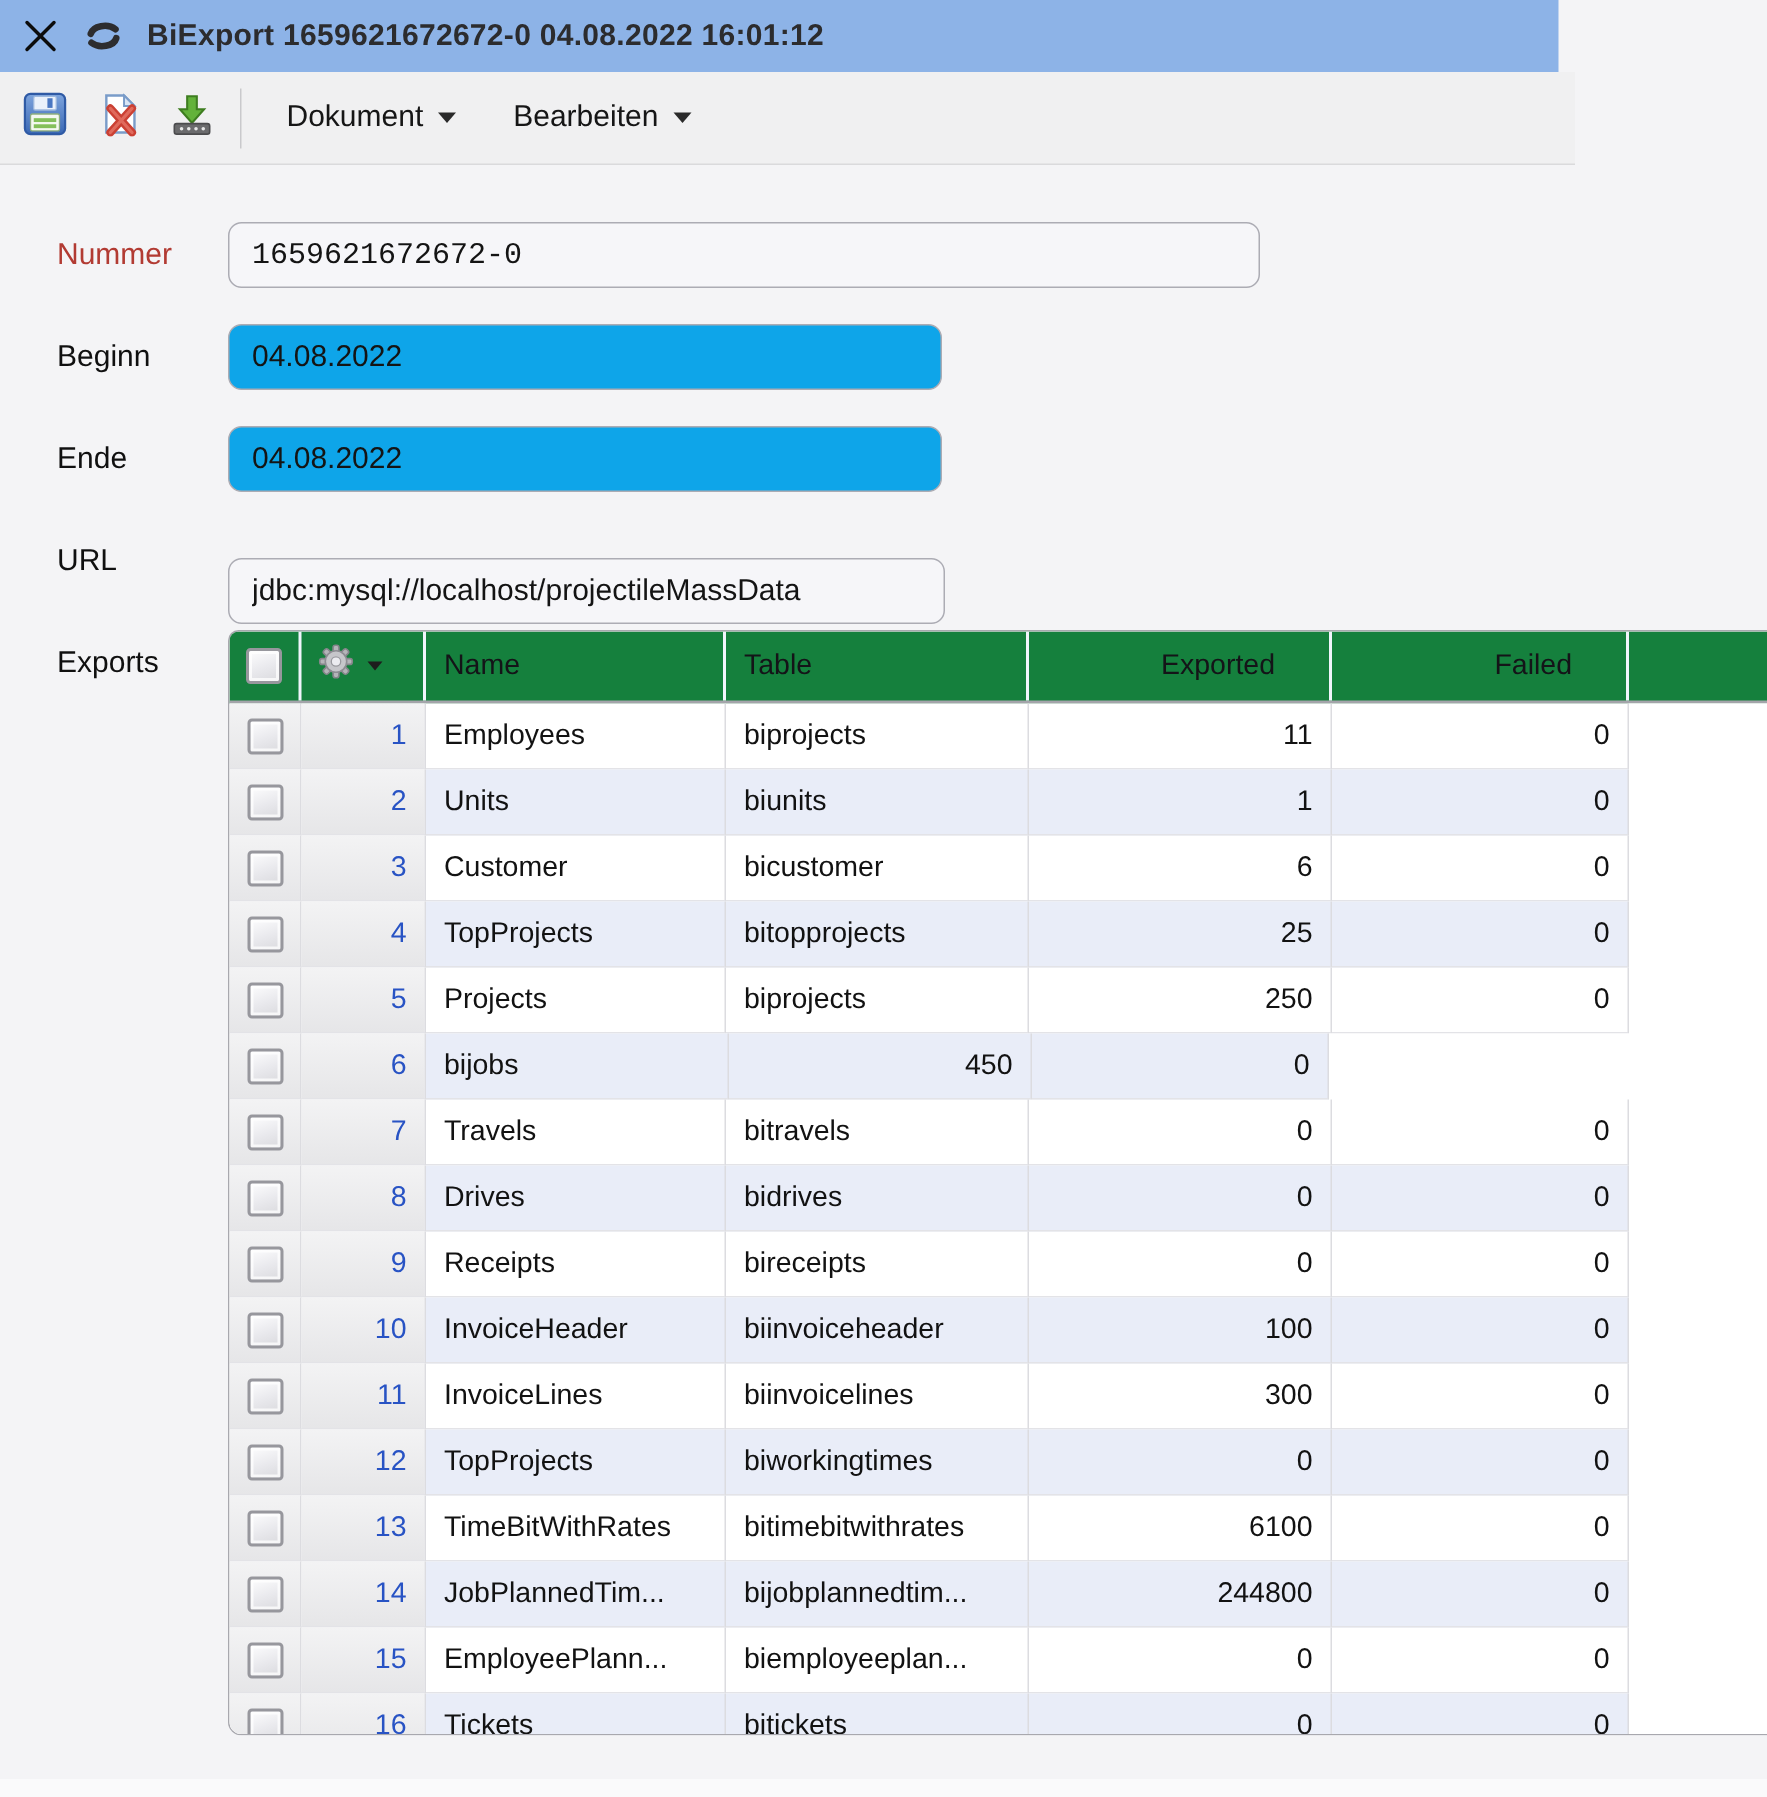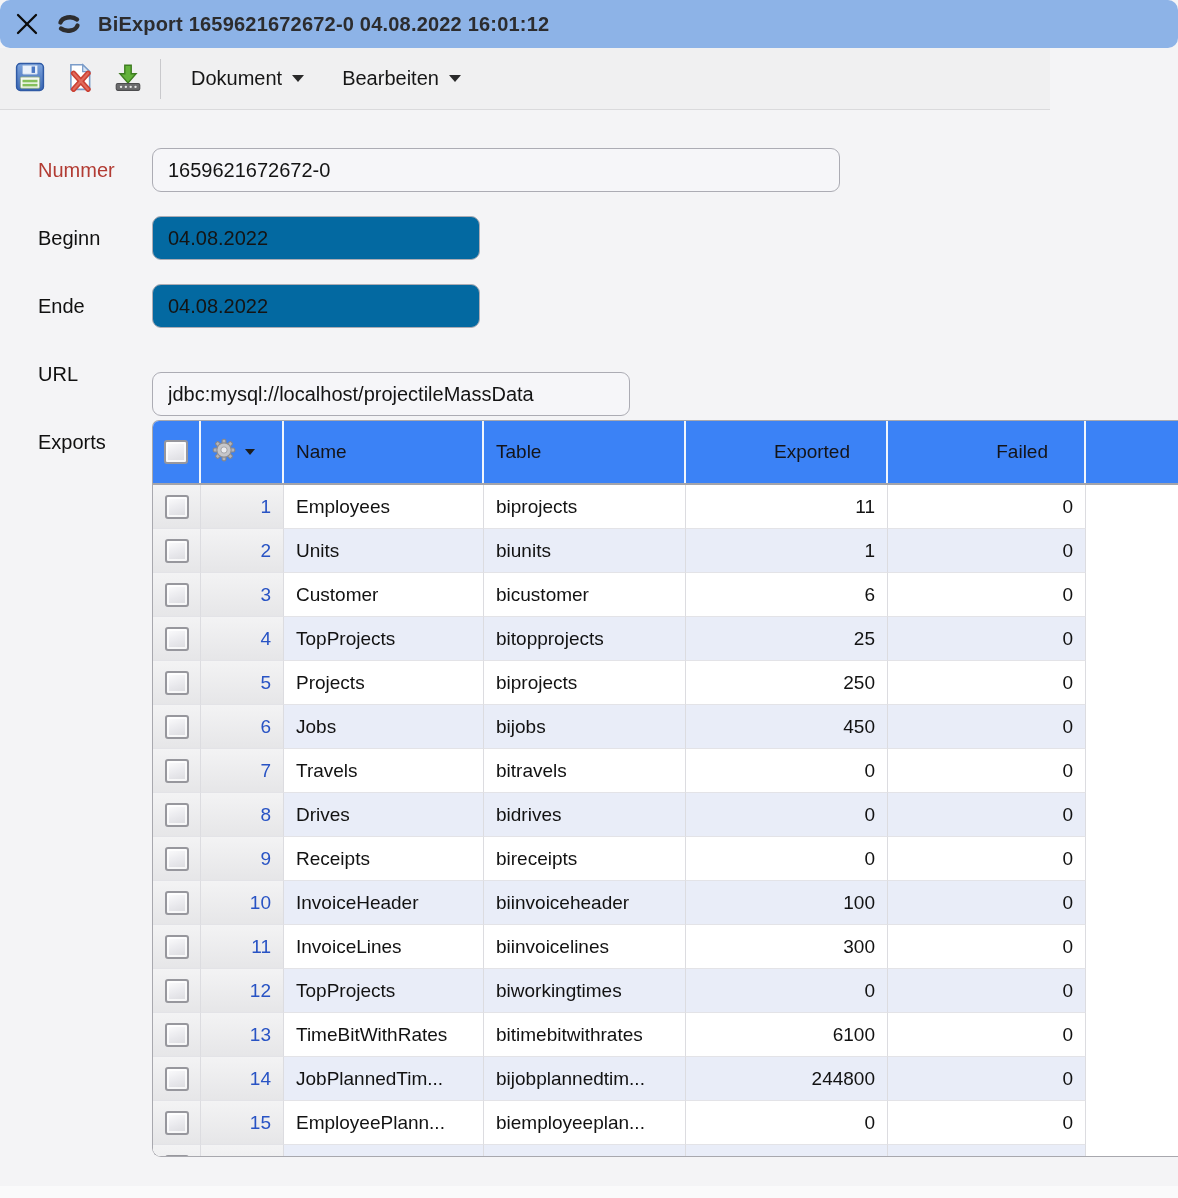--- a/index.html
+++ b/index.html
@@ -1,47 +1,47 @@
 <!DOCTYPE html>
 <html><head>
 <meta charset="utf-8">
 <style>
   * { margin:0; padding:0; box-sizing:border-box; }
   html,body { width:1178px; height:1198px; background:#f4f4f6; font-family:"Liberation Sans", sans-serif; }
   .page { position:relative; width:1178px; height:1198px; overflow:hidden; background:#f4f4f6; }
 
   
-  .titlebar { position:absolute; left:0; top:0; width:1178px; height:48px; background:#8db3e7; display:flex; align-items:center;border-radius:10px; }
+  .titlebar { position:absolute; left:0; top:0; width:1039px; height:48px; background:#8db3e7; display:flex; align-items:center; }
   .tb-close { width:30px; height:30px; margin-left:12px; display:flex; align-items:center; justify-content:center; cursor:pointer; }
   .tb-refresh { width:30px; height:30px; margin-left:12px; display:flex; align-items:center; justify-content:center; }
   .tb-title { margin-left:14px; font-size:20px; font-weight:bold; color:#2c2c2e; letter-spacing:0.2px; }
 
   
   .toolbar { position:absolute; left:0; top:48px; width:1050px; height:62px; background:#f0f0f1; border-bottom:1px solid #dadadc; display:flex; align-items:center; }
   .tool-btn { width:32px; height:32px; display:flex; align-items:center; justify-content:center; cursor:pointer; }
   .tool-btn.save { margin-left:14px; }
   .tool-btn.del  { margin-left:18px; }
   .tool-btn.exp  { margin-left:16px; }
   .tool-sep { width:1px; height:40px; background:#c9c9cc; margin-left:16px; }
   .menu { display:flex; align-items:center; gap:10px; margin-left:22px; padding:6px 8px; cursor:pointer; }
   .menu-label { font-size:20px; color:#161616; }
   .caret { width:0; height:0; border-left:6px solid transparent; border-right:6px solid transparent; border-top:7px solid #2a2a2a; }
 
   
   .flabel { position:absolute; left:38px; height:44px; line-height:44px; font-size:20px; color:#101010; }
   .flabel.required { color:#b23b33; }
   .finput { position:absolute; height:44px; background:#f6f6f9; border:1px solid #acacb4; border-radius:9px; font-family:"Liberation Sans",sans-serif; font-size:20px; color:#141414; padding:0 15px; outline:none; }
-  .dt-group { position:absolute; height:44px; width:328px; border:1px solid #acacb4; border-radius:9px; background:#0369a1; display:flex; overflow:hidden; }
+  .dt-group { position:absolute; height:44px; width:476px; border:1px solid #acacb4; border-radius:9px; background:#0ea5e9; display:flex; overflow:hidden; }
   .dt-date { width:263px; border:none; background:transparent; font-family:"Liberation Sans",sans-serif; font-size:20px; color:#141414; padding:0 15px; outline:none; }
   .dt-div { width:1px; background:#b4b4bb; }
   .dt-time { flex:1; border:none; background:transparent; font-family:"Liberation Sans",sans-serif; font-size:20px; color:#141414; padding:0 14px; text-align:right; outline:none; }
 
   
   .exports-table { position:absolute; left:152px; top:420px; width:1026px; height:737px; background:#ffffff; border:1px solid #a8a8ae; border-right:none; border-radius:7px 0 0 9px; overflow:hidden; }
-  .thead { display:flex; height:64px; background:#3b82f6; border-bottom:2px solid #a4a4aa; }
+  .thead { display:flex; height:48px; background:#15803d; border-bottom:2px solid #a4a4aa; }
   .hcell { display:flex; align-items:center; border-right:2px solid #f0f5fc; height:100%; font-size:19px; color:#141418; }
   .hcell:last-child { border-right:none; }
   .h-check { width:48px; justify-content:center; }
   .h-tools { width:83px; padding-left:10px; gap:8px; }
   .h-name { width:200px; padding-left:12px; }
   .h-table { width:202px; padding-left:12px; }
   .h-exp { width:202px; justify-content:flex-end; padding-right:36px; }
   .h-fail { width:198px; justify-content:flex-end; padding-right:36px; }
   .h-fill { flex:1; }
 
@@ -131,21 +131,21 @@
       <span class="menu-label">Dokument</span>
       <span class="caret"></span>
     </div>
     <div class="menu">
       <span class="menu-label">Bearbeiten</span>
       <span class="caret"></span>
     </div>
   </div>
 
   <div class="flabel required" style="top:148px;">Nummer</div>
-  <input class="finput" style="left: 152px; top: 148px; width: 688px;" value="1659621672672-0">
+  <input class="finput" style="left: 152px; top: 148px; width: 688px; font-family: Liberation Mono, monospace;" value="1659621672672-0">
 
   <div class="flabel" style="top:216px;">Beginn</div>
   <div class="dt-group" style="left:152px; top:216px;">
     <input class="dt-date" value="04.08.2022" style="">
     <div class="dt-div"></div>
     <input class="dt-time" value="16:01" style="">
   </div>
 
   <div class="flabel" style="top:284px;">Ende</div>
   <div class="dt-group" style="left:152px; top:284px;">
@@ -239,21 +239,20 @@
           <div class="cell c-table">biprojects</div>
           <div class="cell c-exp">250</div>
           <div class="cell c-fail">0</div>
           <div class="cell c-fill"></div>
         </div>
         <div class="trow alt">
           <div class="cell c-check">
             <span class="checkbox"></span>
           </div>
           <div class="cell c-num">6</div>
-          <div class="cell c-name">Jobs</div>
           <div class="cell c-table">bijobs</div>
           <div class="cell c-exp">450</div>
           <div class="cell c-fail">0</div>
           <div class="cell c-fill"></div>
         </div>
         <div class="trow">
           <div class="cell c-check">
             <span class="checkbox"></span>
           </div>
           <div class="cell c-num">7</div>

